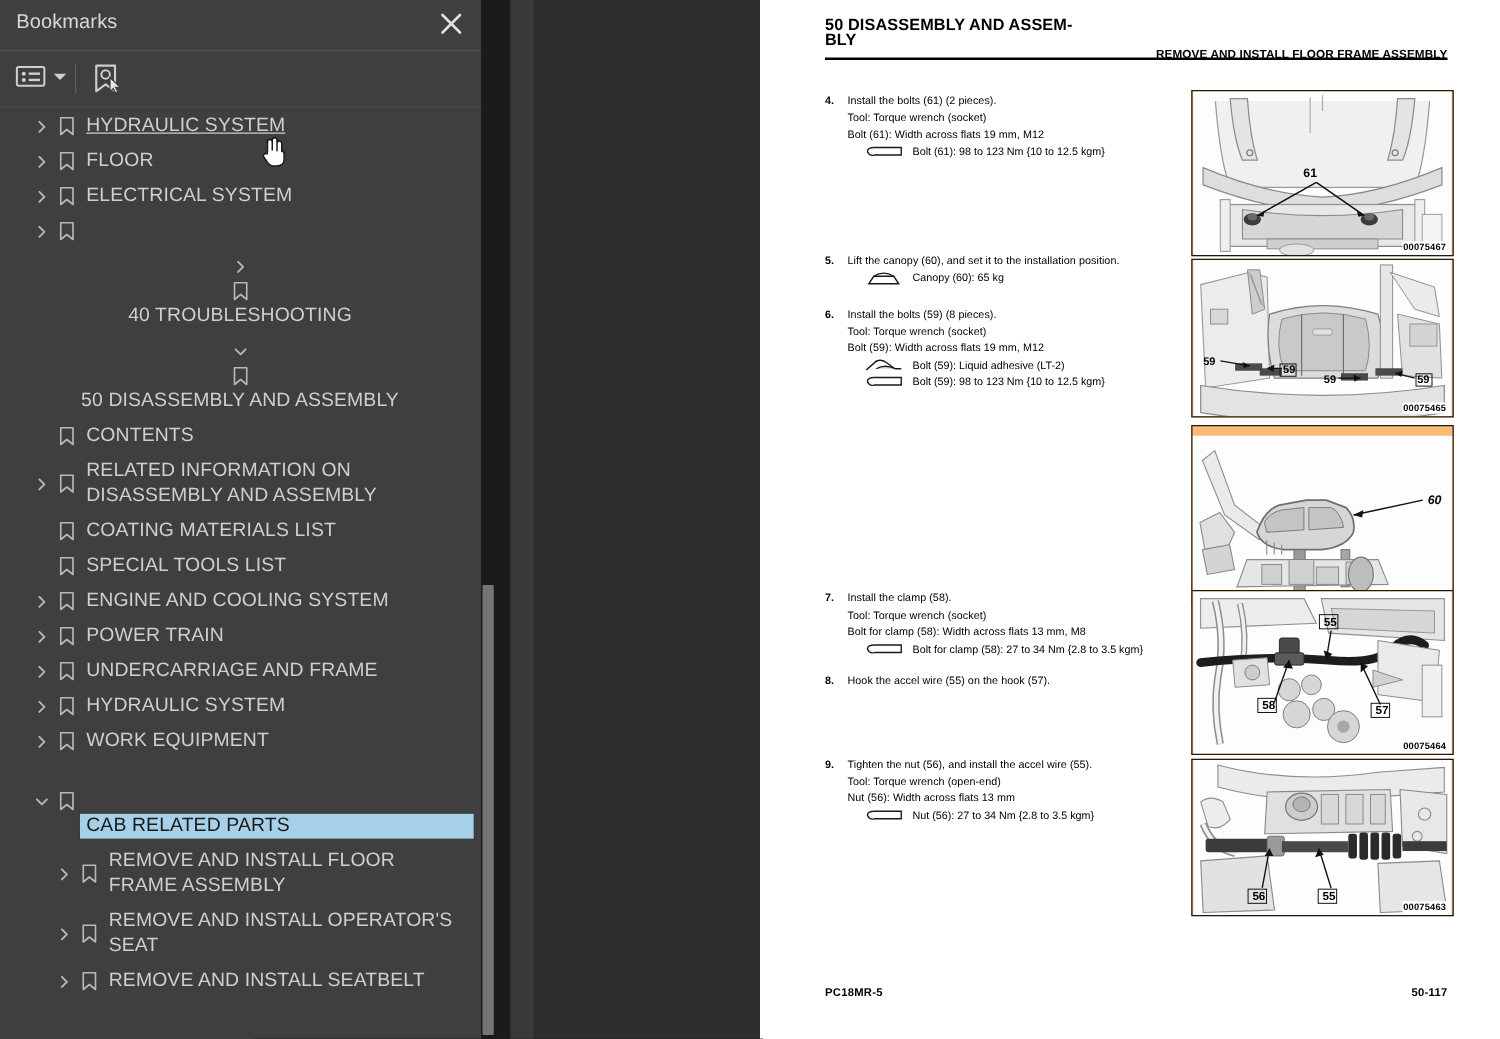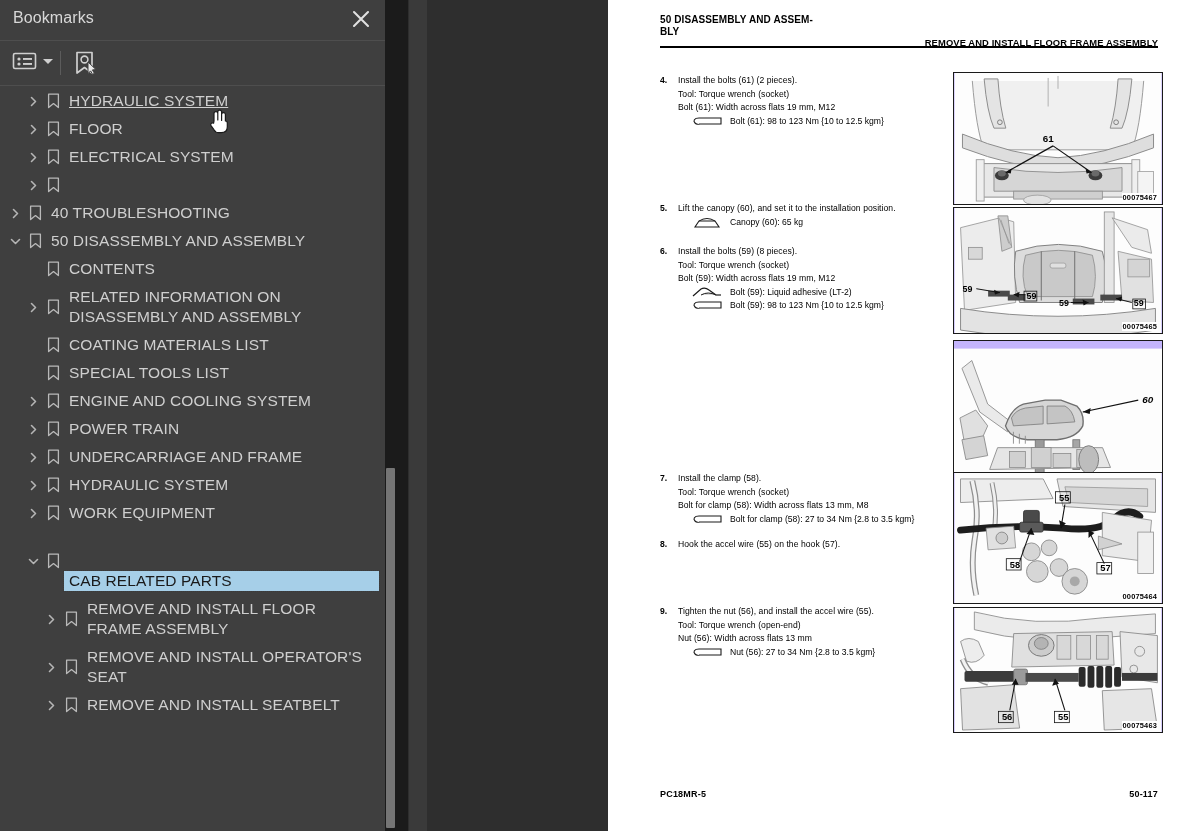--- a/index.html
+++ b/index.html
@@ -77,21 +77,21 @@
   }
   .node.hovered .node-label { text-decoration: underline; }
   .node.selected .node-label {
     background: #a6cfe8; color: #1a1a1a;
     outline: 1px dotted #3a3a3a; outline-offset: 0px;
     padding-left: 5px;
     margin-top: 40px;
   }
 
   
-  .lvl0 { padding-left: 6px; }
+  .lvl0 { padding-left: 6px; flex-direction: column; }
   .lvl1 { padding-left: 24px; }
   .lvl2 { padding-left: 42px; }
 
   
   #sb-track {
     position: absolute; left: 385px; top: 0; width: 11px; height: 831px;
     background: #1b1b1b;
   }
   #sb-thumb {
     position: absolute; left: 386px; top: 468px;
@@ -120,21 +120,21 @@
   }
 
   
   #page {
     position: absolute; left: 608px; top: 0; width: 592px; height: 831px;
     background: #ffffff; color: #000; overflow: hidden;
   }
   #doc-header { position: absolute; left: 52px; top: 14px; right: 42px; }
   #hdr-left {
     position: absolute; left: 0; top: 0; width: 240px;
-    font-size: 10px; font-weight: bold; line-height: 11.5px;
+    font-size: 13px; font-weight: bold; line-height: 11.5px;
     letter-spacing: .1px;
   }
   #hdr-right {
     position: absolute; right: 0; top: 23px;
     font-size: 9.4px; font-weight: bold; letter-spacing: .1px;
     text-align: right;
   }
   #hdr-rule {
     position: absolute; left: 52px; top: 46px; width: 498px;
     height: 2.2px; background: #000;
@@ -157,21 +157,21 @@
     display: flex; align-items: center; gap: 6px;
     font-size: 8.6px; line-height: 13.5px; padding-left: 12px;
   }
   .spec-line .spec-text { white-space: nowrap; }
   .symbol { flex: 0 0 auto; width: 34px; height: 13px; }
   .symbol svg { display: block; }
 
   
   .fig {
     position: absolute; right: 37px;
-    border: 1.3px solid #1a1a1a; background: #c4b5fd; overflow: hidden;
+    border: 1.3px solid #1a1a1a; background: #fdba74; overflow: hidden;
   }
   .fig svg { display: block; width: 100%; height: 100%; }
   .fig-cap {
     position: absolute; right: 4px; bottom: 2px;
     font-size: 7.4px; font-weight: bold; letter-spacing: .2px;
     background: #fff; padding: 0 1px;
   }
 
   
   #footer-left {

